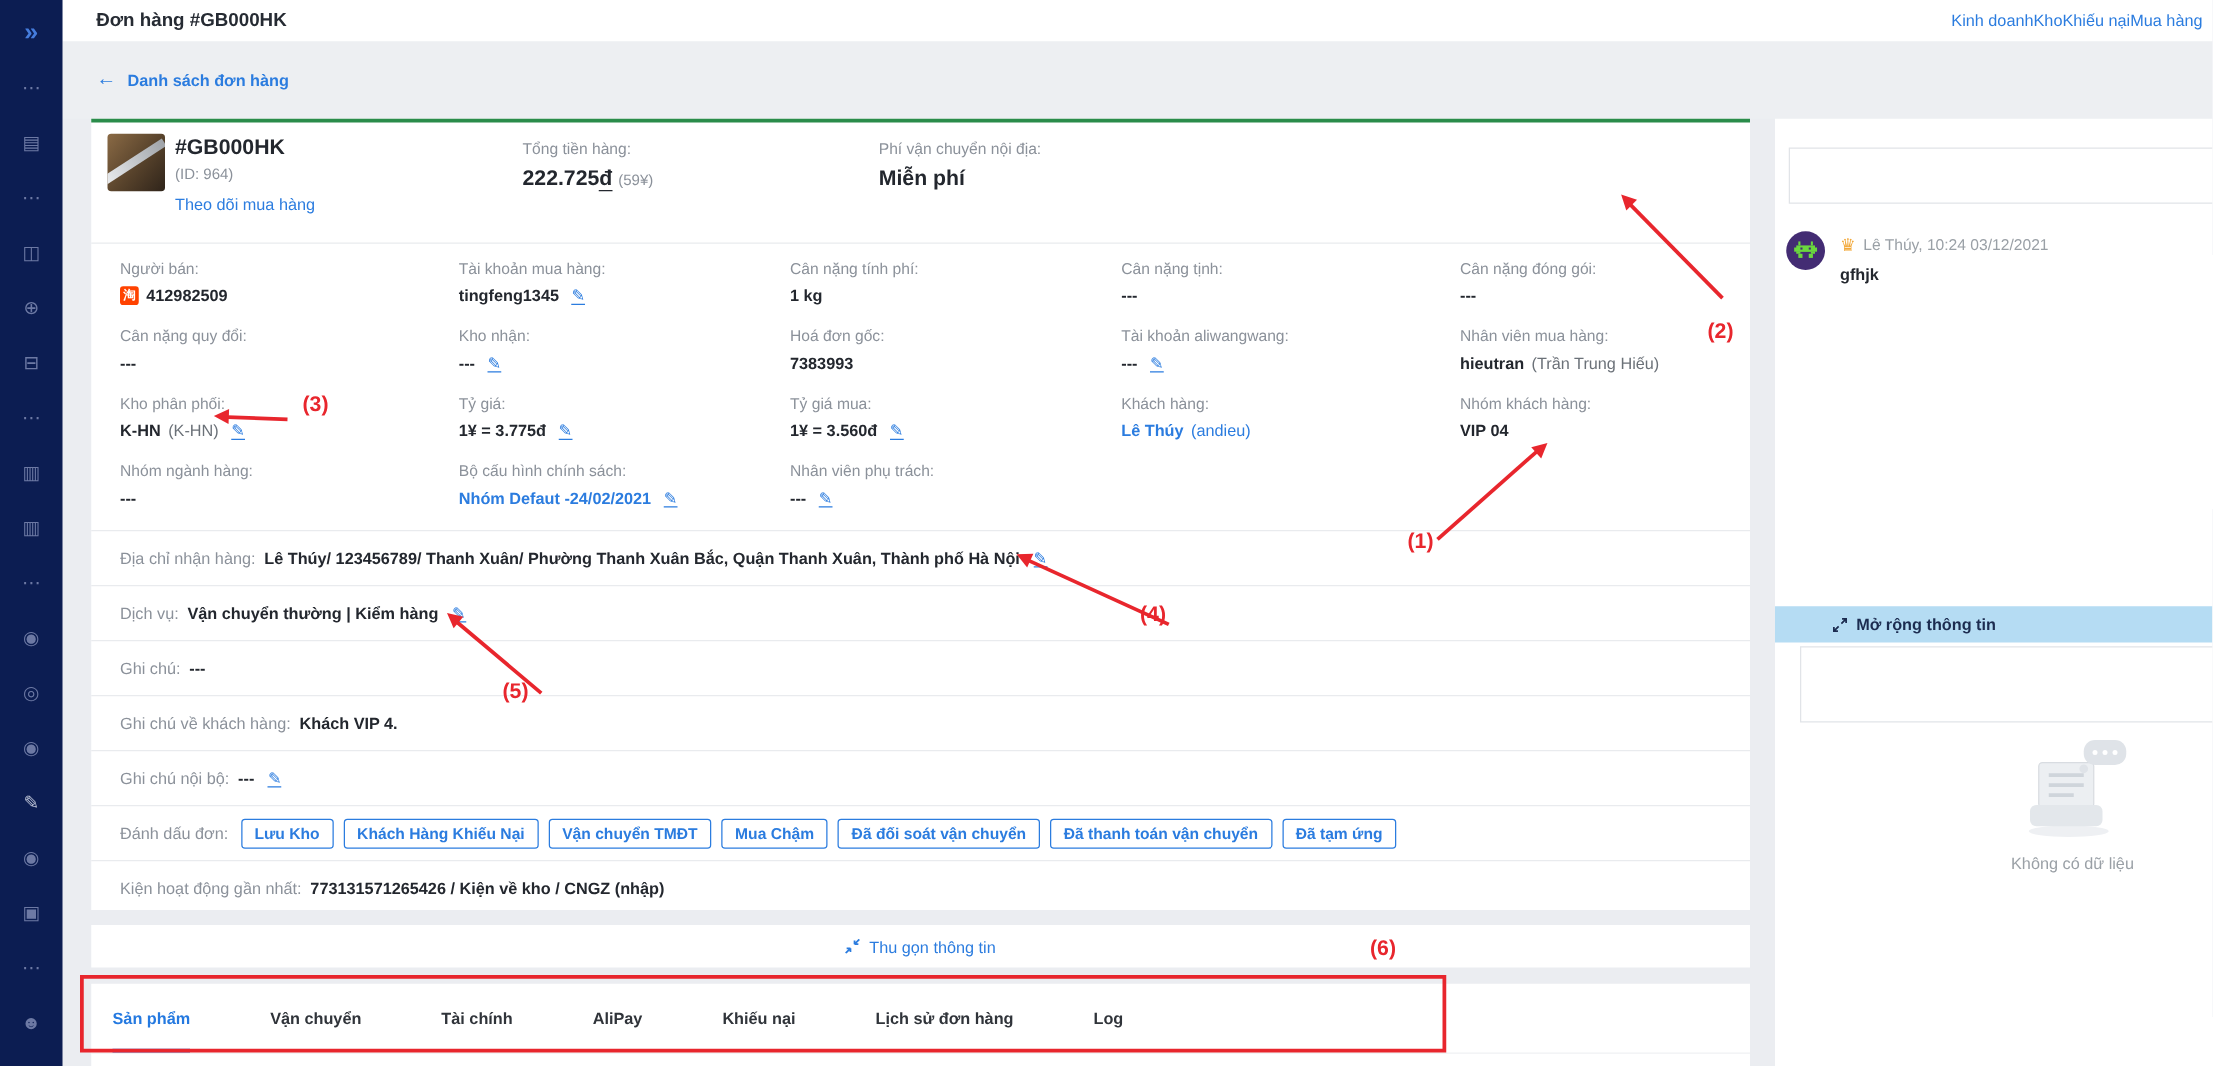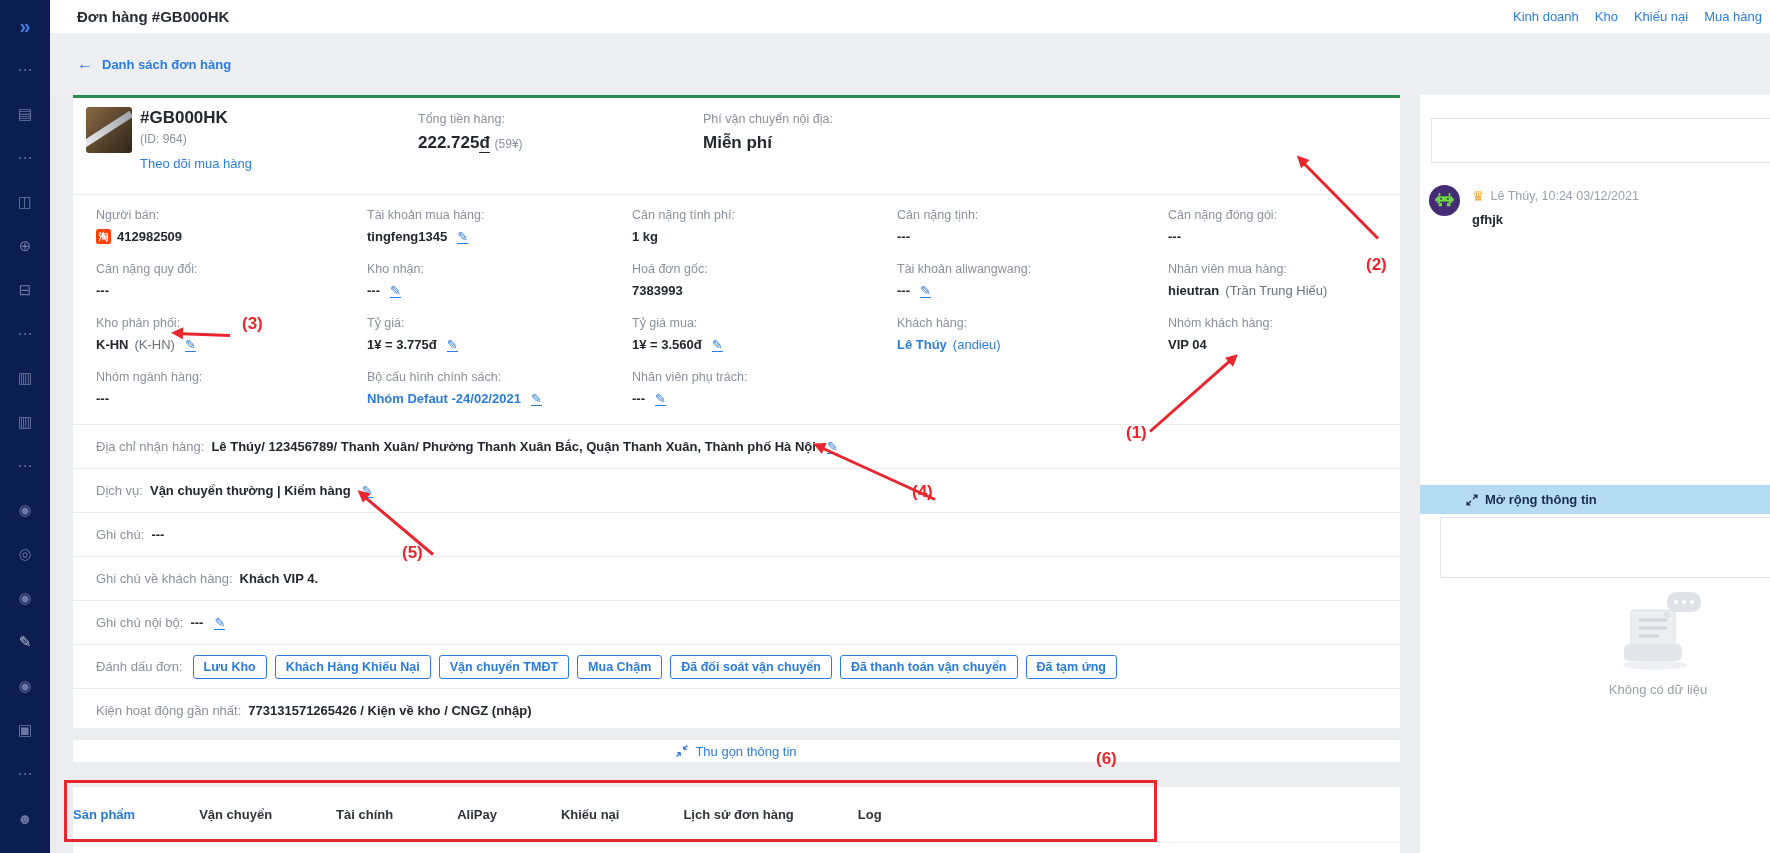--- a/index.html
+++ b/index.html
@@ -7,21 +7,21 @@
 body{font-family:"Liberation Sans","DejaVu Sans",sans-serif;background:#ebedf1;position:relative;color:#23272e}
 a{text-decoration:none}
 
 .sidebar{position:absolute;left:0;top:0;width:50px;height:853px;background:#0c1d52;z-index:6;display:flex;flex-direction:column;align-items:center;padding-top:4px}
 .side-ico{width:50px;height:44px;display:flex;align-items:center;justify-content:center;color:#7e8ab3;opacity:.85;font-size:15px;cursor:pointer}
 .side-ico.accent{color:#4f8df5;font-size:20px;font-weight:bold}
 .side-ico.bright{color:#d7dcea}
 
 .topbar{position:absolute;left:50px;top:0;right:0;height:33px;background:#fff;display:flex;align-items:center;padding:0 8px 0 27px;z-index:5}
 .page-title{font-size:15px;font-weight:700;color:#262b33}
-.topnav{margin-left:auto;display:flex;gap:16px}
+.topnav{margin-left:auto;display:flex;gap:0}
 .topnav-link{color:#2b7cdf;font-size:13px;cursor:pointer;white-space:nowrap}
 
 .backbar{position:absolute;left:50px;top:33px;right:0;height:62px;background:#edeff2;display:flex;align-items:center;padding-left:27px}
 .back-link{color:#2b7cdf;font-size:13px;font-weight:600;display:flex;align-items:center;gap:9px;cursor:pointer}
 .back-arrow{font-size:16px;line-height:1}
 
 .card{position:absolute;background:#fff}
 .main-card{left:73px;top:95px;width:1327px;height:633px;border-top:3px solid #2a8c4a}
 
 .order-header{position:relative;height:96px}
@@ -48,25 +48,25 @@
 .cell.link .v,.cell.link .vsuffix{color:#2b7cdf;cursor:pointer}
 .taobao{width:15px;height:15px;background:#ff4200;border-radius:2.5px;color:#fff;font-size:10px;line-height:15px;text-align:center;display:inline-block;flex:0 0 15px}
 .edit{color:#2b7cdf;font-size:13px;border-bottom:1.6px solid #2b7cdf;line-height:13px;cursor:pointer;display:inline-block;margin-left:4px}
 
 .drow{height:44px;display:flex;align-items:center;gap:7px;padding:0 23px;border-top:1px solid #e9ebee;font-size:13px}
 .dlabel{color:#8b919a;white-space:nowrap}
 .dvalue{font-weight:700;color:#23272e;white-space:nowrap}
 .tags{display:flex;gap:8px;margin-left:3px}
 .tag{border:1px solid #2b7cdf;color:#2b7cdf;background:#fff;border-radius:3px;padding:4px 10px;font-size:12.5px;font-weight:600;font-family:inherit;cursor:pointer;white-space:nowrap}
 
-.collapse-strip{position:absolute;left:73px;top:740px;width:1327px;height:22px;background:#fff;display:flex;align-items:center;justify-content:center}
+.collapse-strip{position:absolute;left:73px;top:740px;width:1327px;height:34px;background:#fff;display:flex;align-items:center;justify-content:center}
 .collapse-link{color:#2b7cdf;font-size:13px;display:flex;align-items:center;gap:7px;cursor:pointer}
 
 .tabs-card{left:73px;top:787px;width:1327px;height:66px}
-.tabs{display:flex;gap:64px;height:56px;border-bottom:1px solid #f0f1f3}
+.tabs{display:flex;gap:64px;padding-left:17px;height:56px;border-bottom:1px solid #f0f1f3}
 .tab{display:flex;align-items:center;font-size:13px;font-weight:700;color:#30343a;position:relative;cursor:pointer;white-space:nowrap}
 .tab.active{color:#2479e0}
 .tab.active::after{content:"";position:absolute;left:0;right:0;bottom:0;height:3px;background:#2479e0}
 
 .right-panel{position:absolute;left:1420px;top:95px;width:350px;height:758px;background:#fff;overflow:hidden}
 .comment-box{position:absolute;left:11px;top:23px;width:360px;height:45px;border:1px solid #e1e4e8;background:#fff}
 .msg-avatar{position:absolute;left:9px;top:90px;width:31px;height:31px;border-radius:50%;background:#432c73;display:flex;align-items:center;justify-content:center}
 .msg-head{position:absolute;left:52px;top:94px;font-size:12.5px;color:#9aa0a6;display:flex;align-items:center;gap:6px;white-space:nowrap}
 .crown{color:#f2a93b;font-size:14px;line-height:1}
 .msg-text{position:absolute;left:52px;top:117px;font-size:13px;font-weight:700;color:#23272e}

